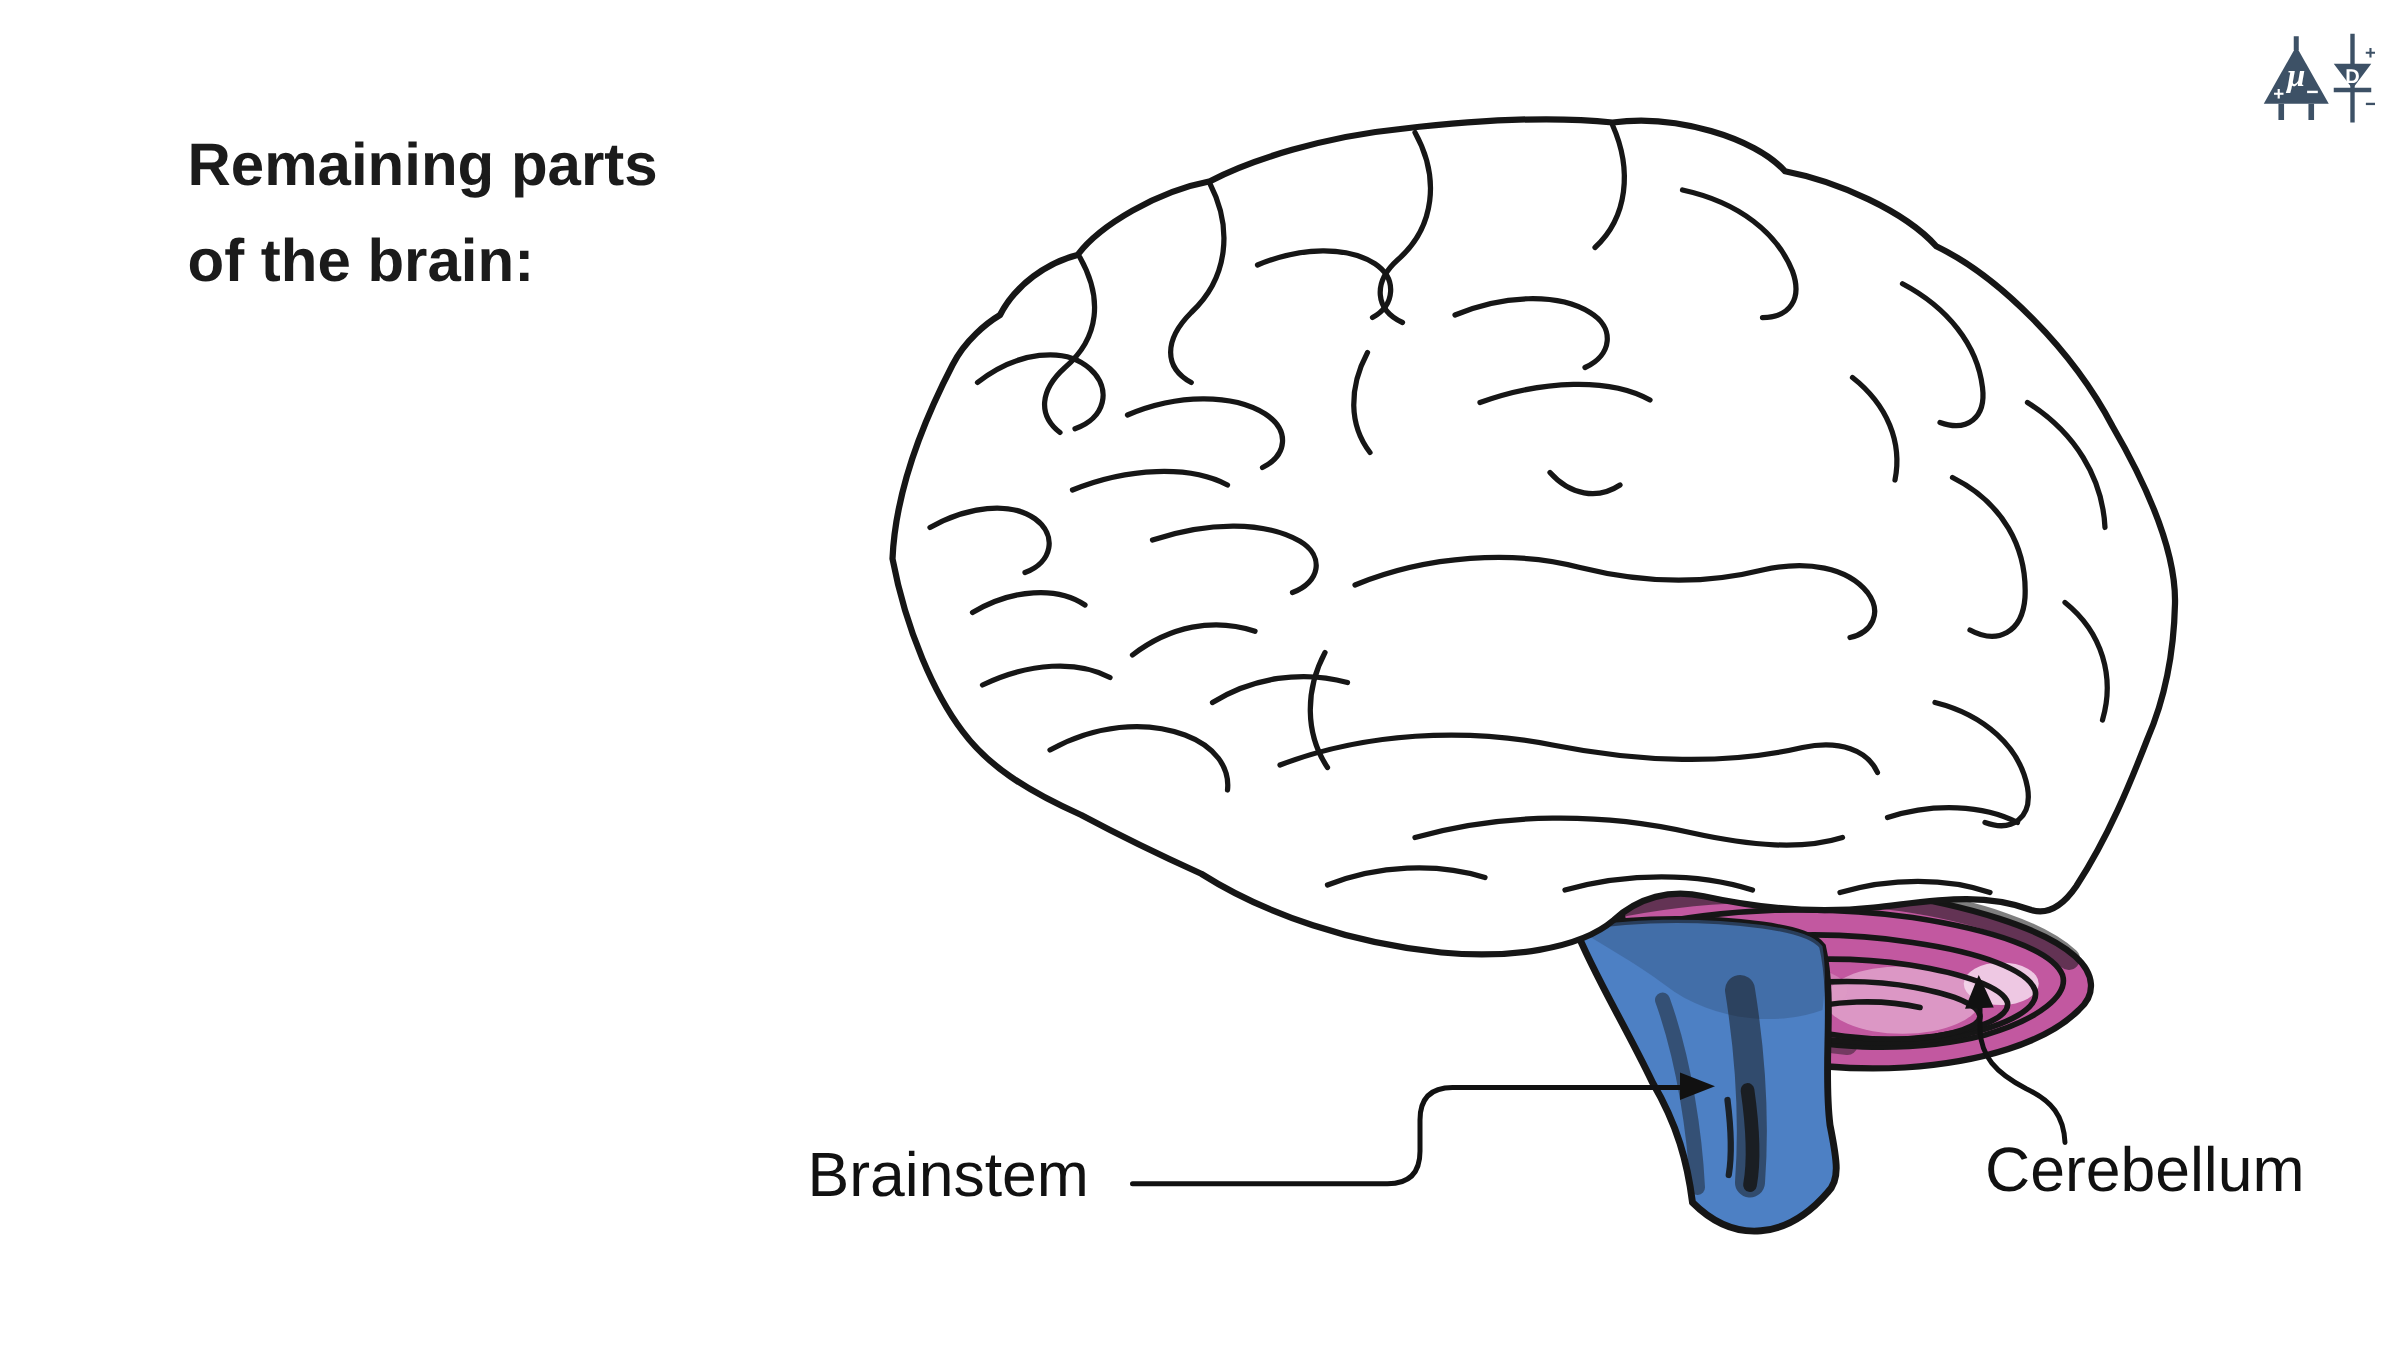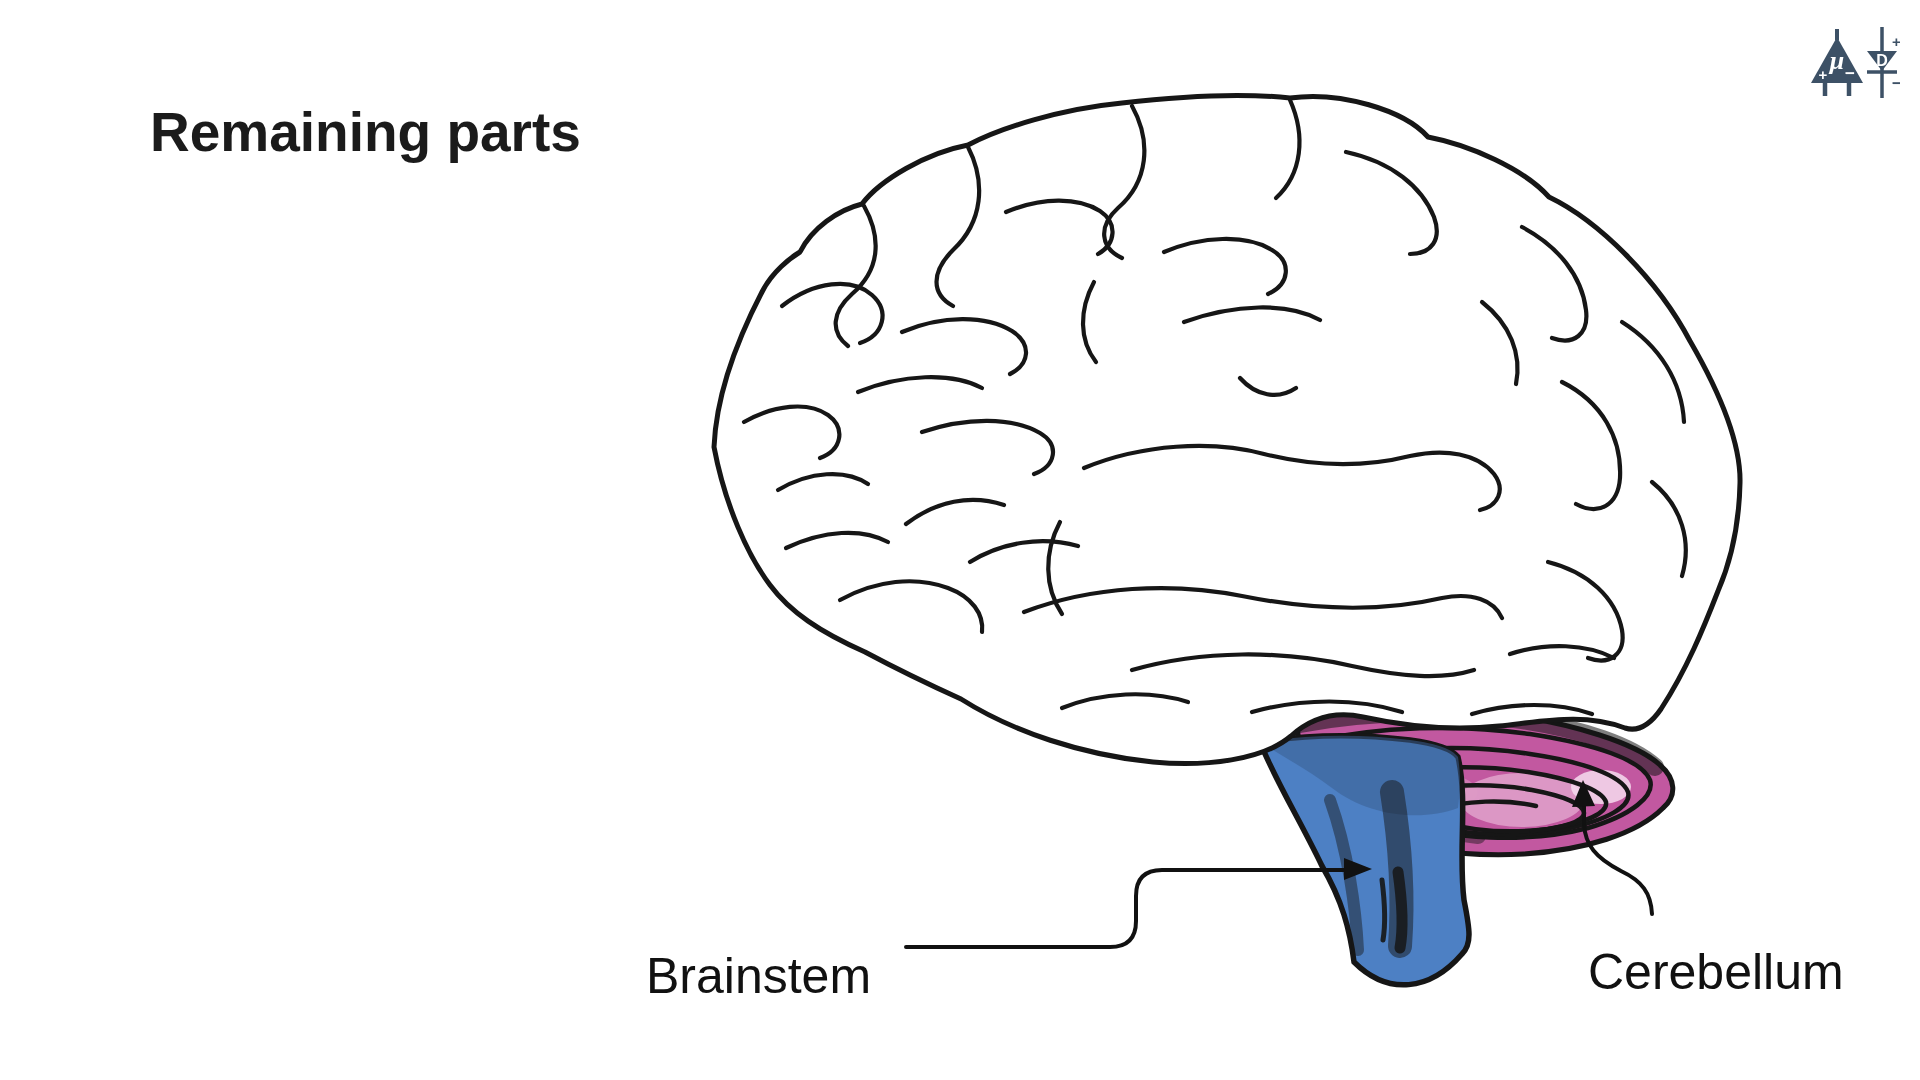--- a/index.html
+++ b/index.html
@@ -2,42 +2,42 @@
 <html><head>
 <meta charset="utf-8">
 <style>
   html,body{margin:0;padding:0;background:#ffffff;}
   .stage{
     position:relative;width:1920px;height:1080px;overflow:hidden;
     background:#ffffff;font-family:"Liberation Sans",sans-serif;
   }
   .page-title{
     position:absolute;left:150px;top:94px;
-    font-size:55px;font-weight:bold;line-height:77px;color:#1b1b1b;
+    font-size:48px;font-weight:bold;line-height:77px;color:#1b1b1b;
     letter-spacing:0px;white-space:nowrap;
   }
   .anat-label{
     position:absolute;font-size:50px;color:#111111;line-height:1;
     white-space:nowrap;
-    margin-top:36px;
   }
   .label-brainstem{left:646px;top:915px;}
   .label-cerebellum{left:1588px;top:911px;}
   .brain-art{position:absolute;left:0;top:0;}
   .logo{position:absolute;left:1800px;top:13px;width:100px;height:88px;}
   .ink{stroke:#161616;fill:none;stroke-linecap:round;stroke-linejoin:round;}
   .callout{stroke:#111111;fill:none;stroke-width:4;stroke-linecap:round;stroke-linejoin:round;}
 </style>
 </head>
 <body>
 
 <div class="stage">
 
   <div class="page-title">
     <div>Remaining parts</div>
+    <div>of the brain:</div>
   </div>
 
   <svg class="logo" viewBox="0 0 100 88" color="#3d5166">
     <g>
       <line x1="37" y1="16" x2="37" y2="27" stroke="currentColor" stroke-width="4"></line>
       <polygon points="37,24 11,70 63,70" fill="currentColor"></polygon>
       <line x1="25" y1="70" x2="25" y2="83" stroke="currentColor" stroke-width="4.5"></line>
       <line x1="49" y1="70" x2="49" y2="83" stroke="currentColor" stroke-width="4.5"></line>
       <text x="37" y="56" text-anchor="middle" fill="#ffffff" font-size="26" font-weight="bold" font-style="italic" font-family="Liberation Serif, serif">μ</text>
       <text x="23" y="67" text-anchor="middle" fill="#ffffff" font-size="15" font-weight="bold">+</text>

